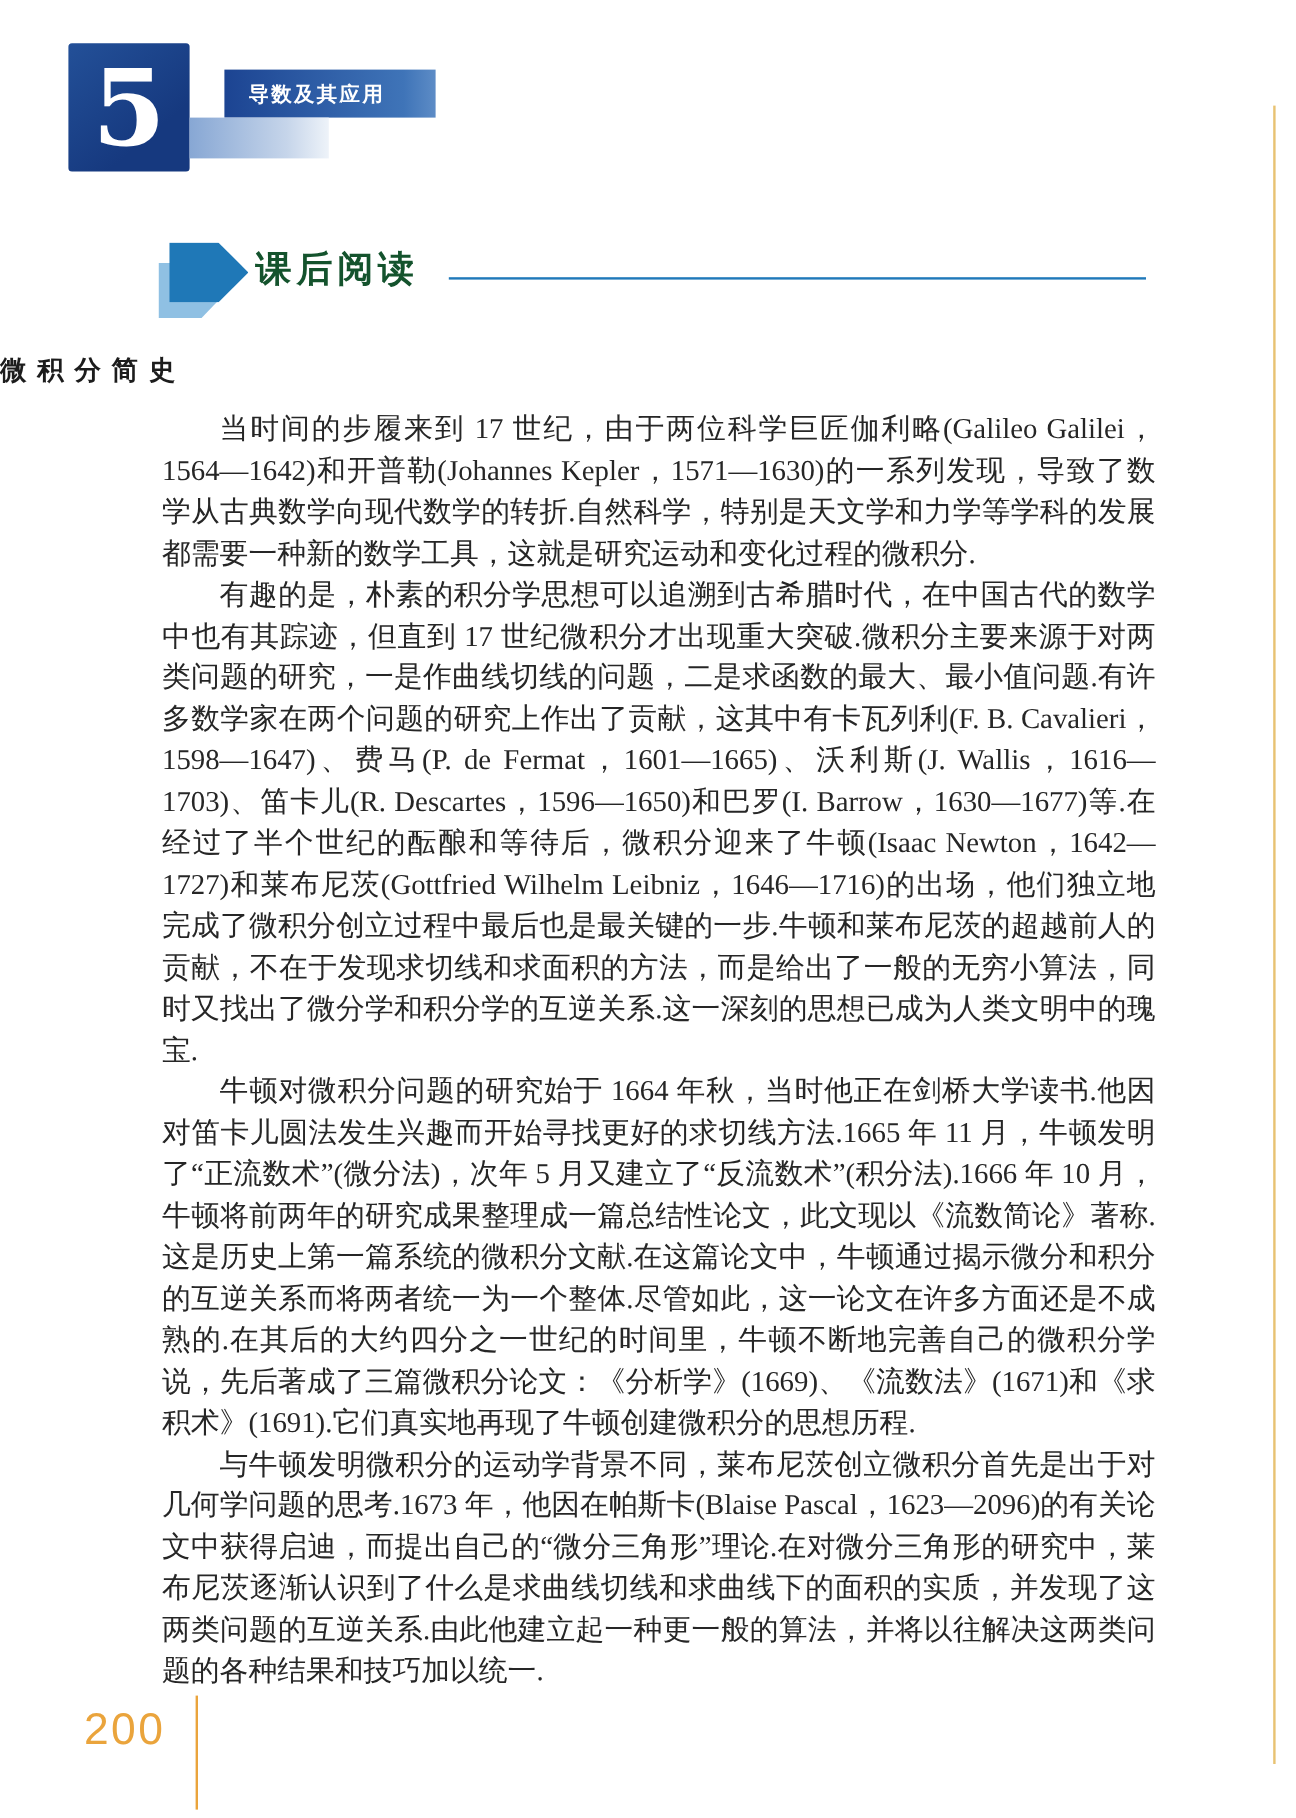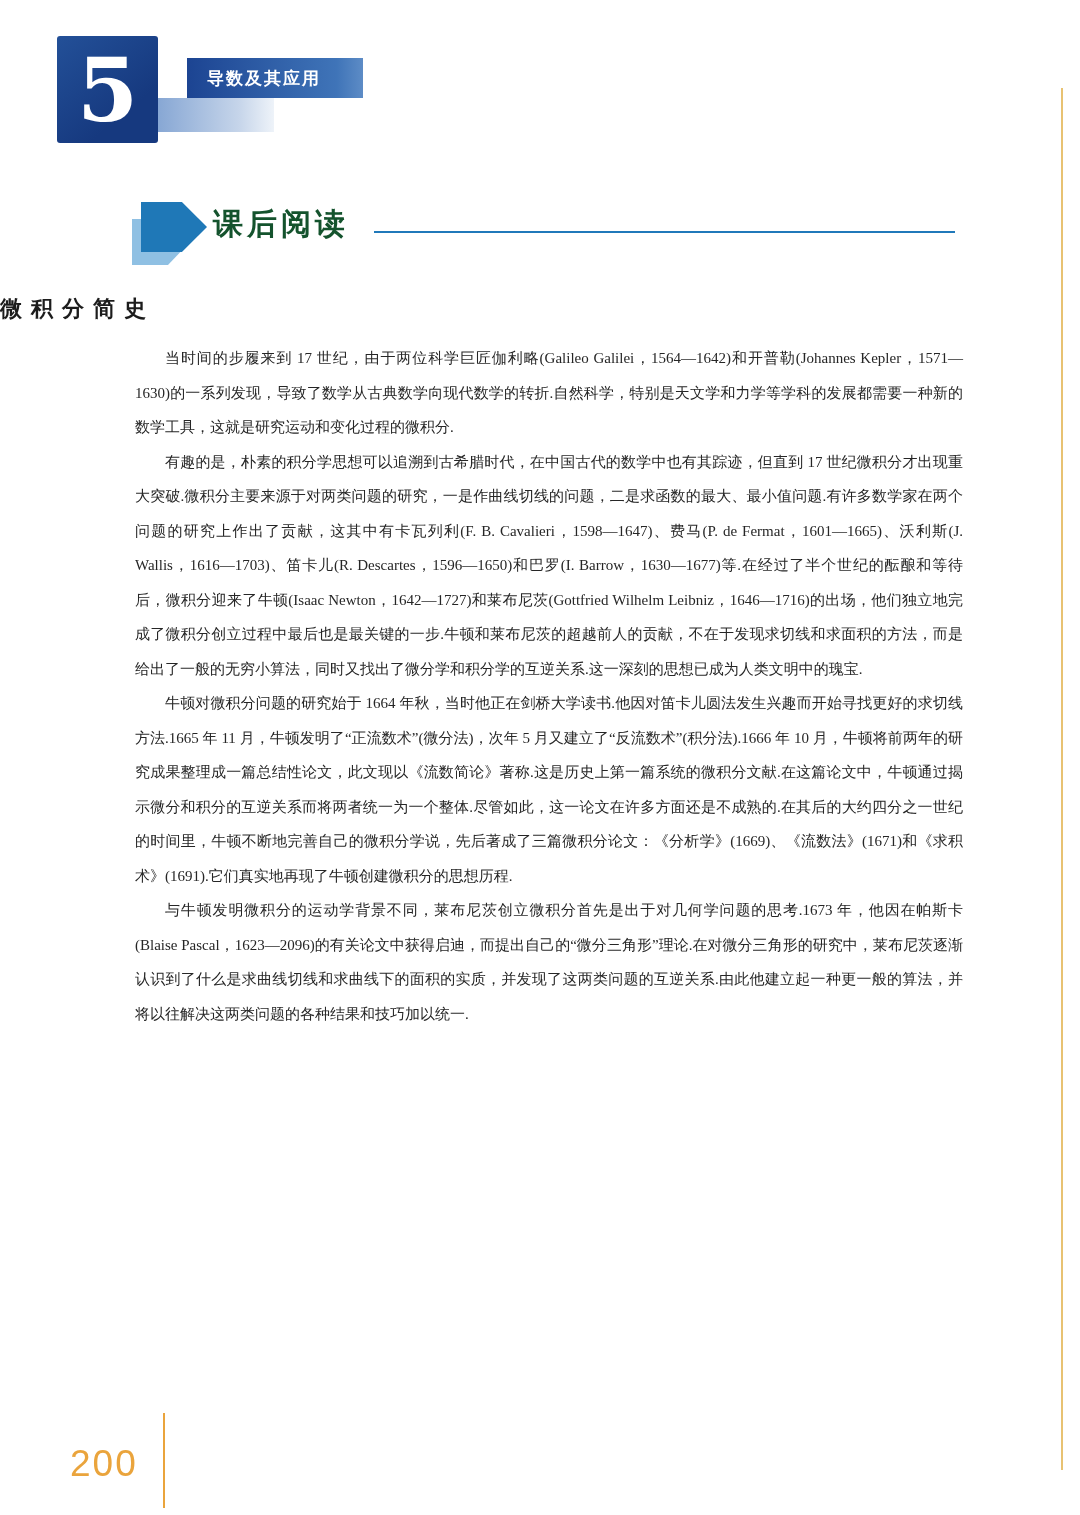--- a/index.html
+++ b/index.html
@@ -69,31 +69,31 @@
   .article-title {
     position:absolute; top:294px; left:0;
     width:100%;
     font-family:"Liberation Sans","DejaVu Sans",sans-serif;
     font-size:22px; font-weight:bold;
     color:#1c1c1c; letter-spacing:9px;
   }
   .article-body {
     position:absolute; top:341px; left:135px;
     width:828px;
-    font-size:15px; line-height:34.5px;
+    font-size:24px; line-height:34.5px;
     color:#262626;
     text-align:justify;
   }
   .article-body p { text-indent:2em; margin:0; }
 
   
   .page-number {
     position:absolute; left:70px; top:1420px;
     font-family:"Liberation Sans","DejaVu Sans",sans-serif;
-    font-size:37px; color:#eaa43c; letter-spacing:2px;margin-top:23px;
+    font-size:37px; color:#eaa43c; letter-spacing:2px;
   }
   .footer-rule {
     position:absolute; left:163px; top:1413px;
     width:2px; height:95px;
     background:#eaa43c;
   }
   .right-rule {
     position:absolute; left:1061px; top:88px;
     width:2px; height:1382px;
     background:#e8c272;

